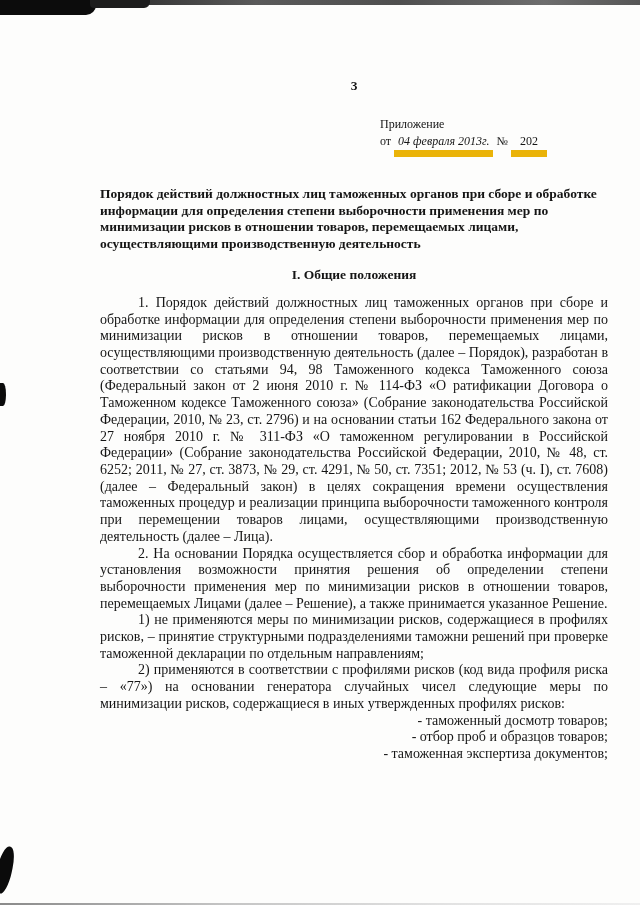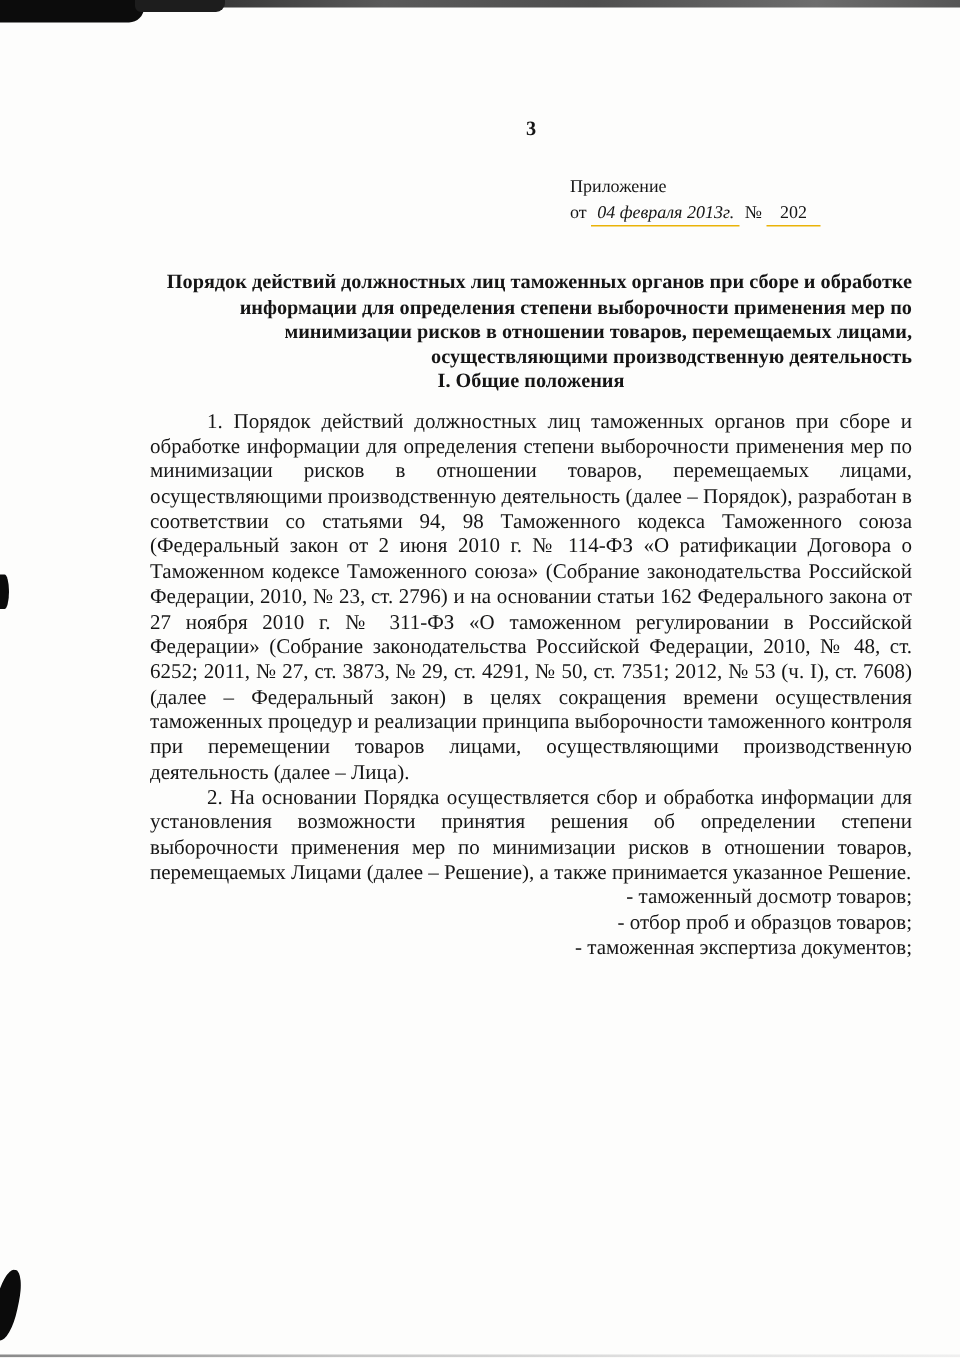--- a/index.html
+++ b/index.html
@@ -27,33 +27,34 @@
   }
   .appendix {
     margin-top: 22px;
     margin-left: 280px;
     font-size: 12px;
     line-height: 17px;
     white-space: nowrap;
   }
   .fill {
     display: inline-block;
-    border-bottom: 1px solid #eab308;
+    border-bottom: 7px solid #eab308;
     padding: 0 4px;
     font-style: italic;
   }
   .fill.num { font-style: normal; padding: 0 9px; }
   .doc-title {
     margin-top: 29px;
     font-size: 13.5px;
     font-weight: bold;
-    text-align: right;
+    text-align: left;
     line-height: 16.6px;
   }
   .section-heading {
+    margin-top: 15px;
     font-size: 13.5px;
     font-weight: bold;
     text-align: center;
     line-height: 16.6px;
   }
   .body-text {
     margin-top: 11px;
     font-size: 14px;
     line-height: 16.7px;
   }
@@ -123,19 +124,21 @@
       </div>
     </div>
 
     <div class="doc-title">Порядок действий должностных лиц таможенных органов при сборе и обработке информации для определения степени выборочности применения мер по минимизации рисков в отношении товаров, перемещаемых лицами, осуществляющими производственную деятельность</div>
 
     <div class="section-heading">I. Общие положения</div>
 
     <div class="body-text">
       <p class="para">1. Порядок действий должностных лиц таможенных органов при сборе и обработке информации для определения степени выборочности применения мер по минимизации рисков в отношении товаров, перемещаемых лицами, осуществляющими производственную деятельность (далее – Порядок), разработан в соответствии со статьями 94, 98 Таможенного кодекса Таможенного союза (Федеральный закон от 2 июня 2010 г. № 114-ФЗ «О ратификации Договора о Таможенном кодексе Таможенного союза» (Собрание законодательства Российской Федерации, 2010, № 23, ст. 2796) и на основании статьи 162 Федерального закона от 27 ноября 2010 г. № 311-ФЗ «О таможенном регулировании в Российской Федерации» (Собрание законодательства Российской Федерации, 2010, № 48, ст. 6252; 2011, № 27, ст. 3873, № 29, ст. 4291, № 50, ст. 7351; 2012, № 53 (ч. I), ст. 7608) (далее – Федеральный закон) в целях сокращения времени осуществления таможенных процедур и реализации принципа выборочности таможенного контроля при перемещении товаров лицами, осуществляющими производственную деятельность (далее – Лица).</p>
       <p class="para">2. На основании Порядка осуществляется сбор и обработка информации для установления возможности принятия решения об определении степени выборочности применения мер по минимизации рисков в отношении товаров, перемещаемых Лицами (далее – Решение), а также принимается указанное Решение.</p>
+      <p class="para">1) не применяются меры по минимизации рисков, содержащиеся в профилях рисков, – принятие структурными подразделениями таможни решений при проверке таможенной декларации по отдельным направлениям;</p>
+      <p class="para">2) применяются в соответствии с профилями рисков (код вида профиля риска – «77») на основании генератора случайных чисел следующие меры по минимизации рисков, содержащиеся в иных утвержденных профилях рисков:</p>
       <p class="list-line">- таможенный досмотр товаров;</p>
       <p class="list-line">- отбор проб и образцов товаров;</p>
       <p class="list-line">- таможенная экспертиза документов;</p>
     </div>
 
   </div>
 </div>
 
 </body></html>

